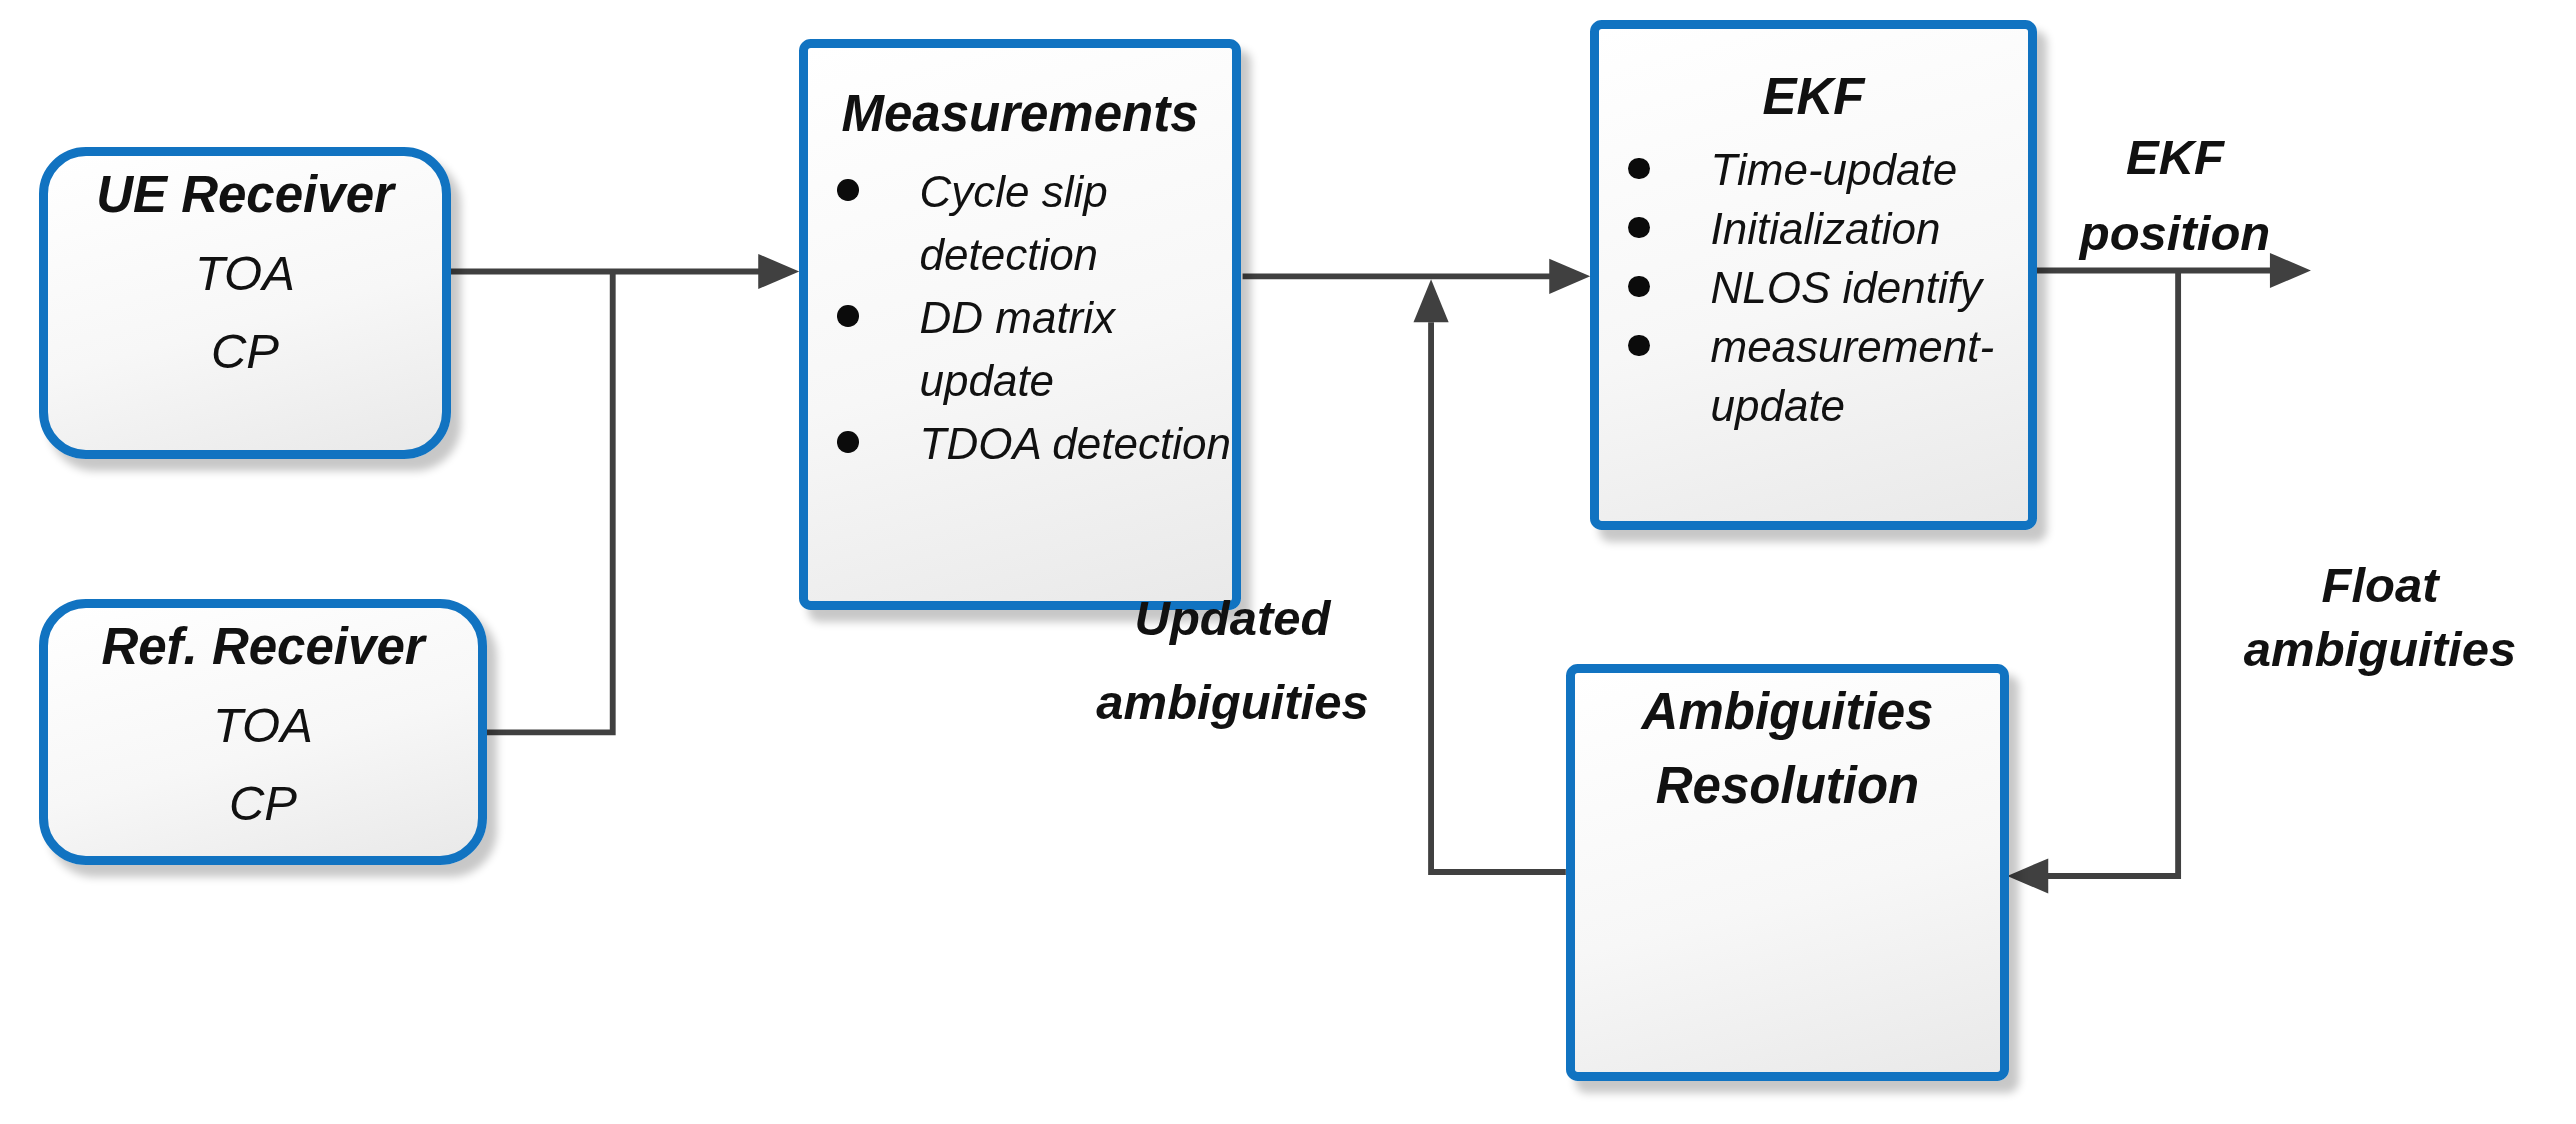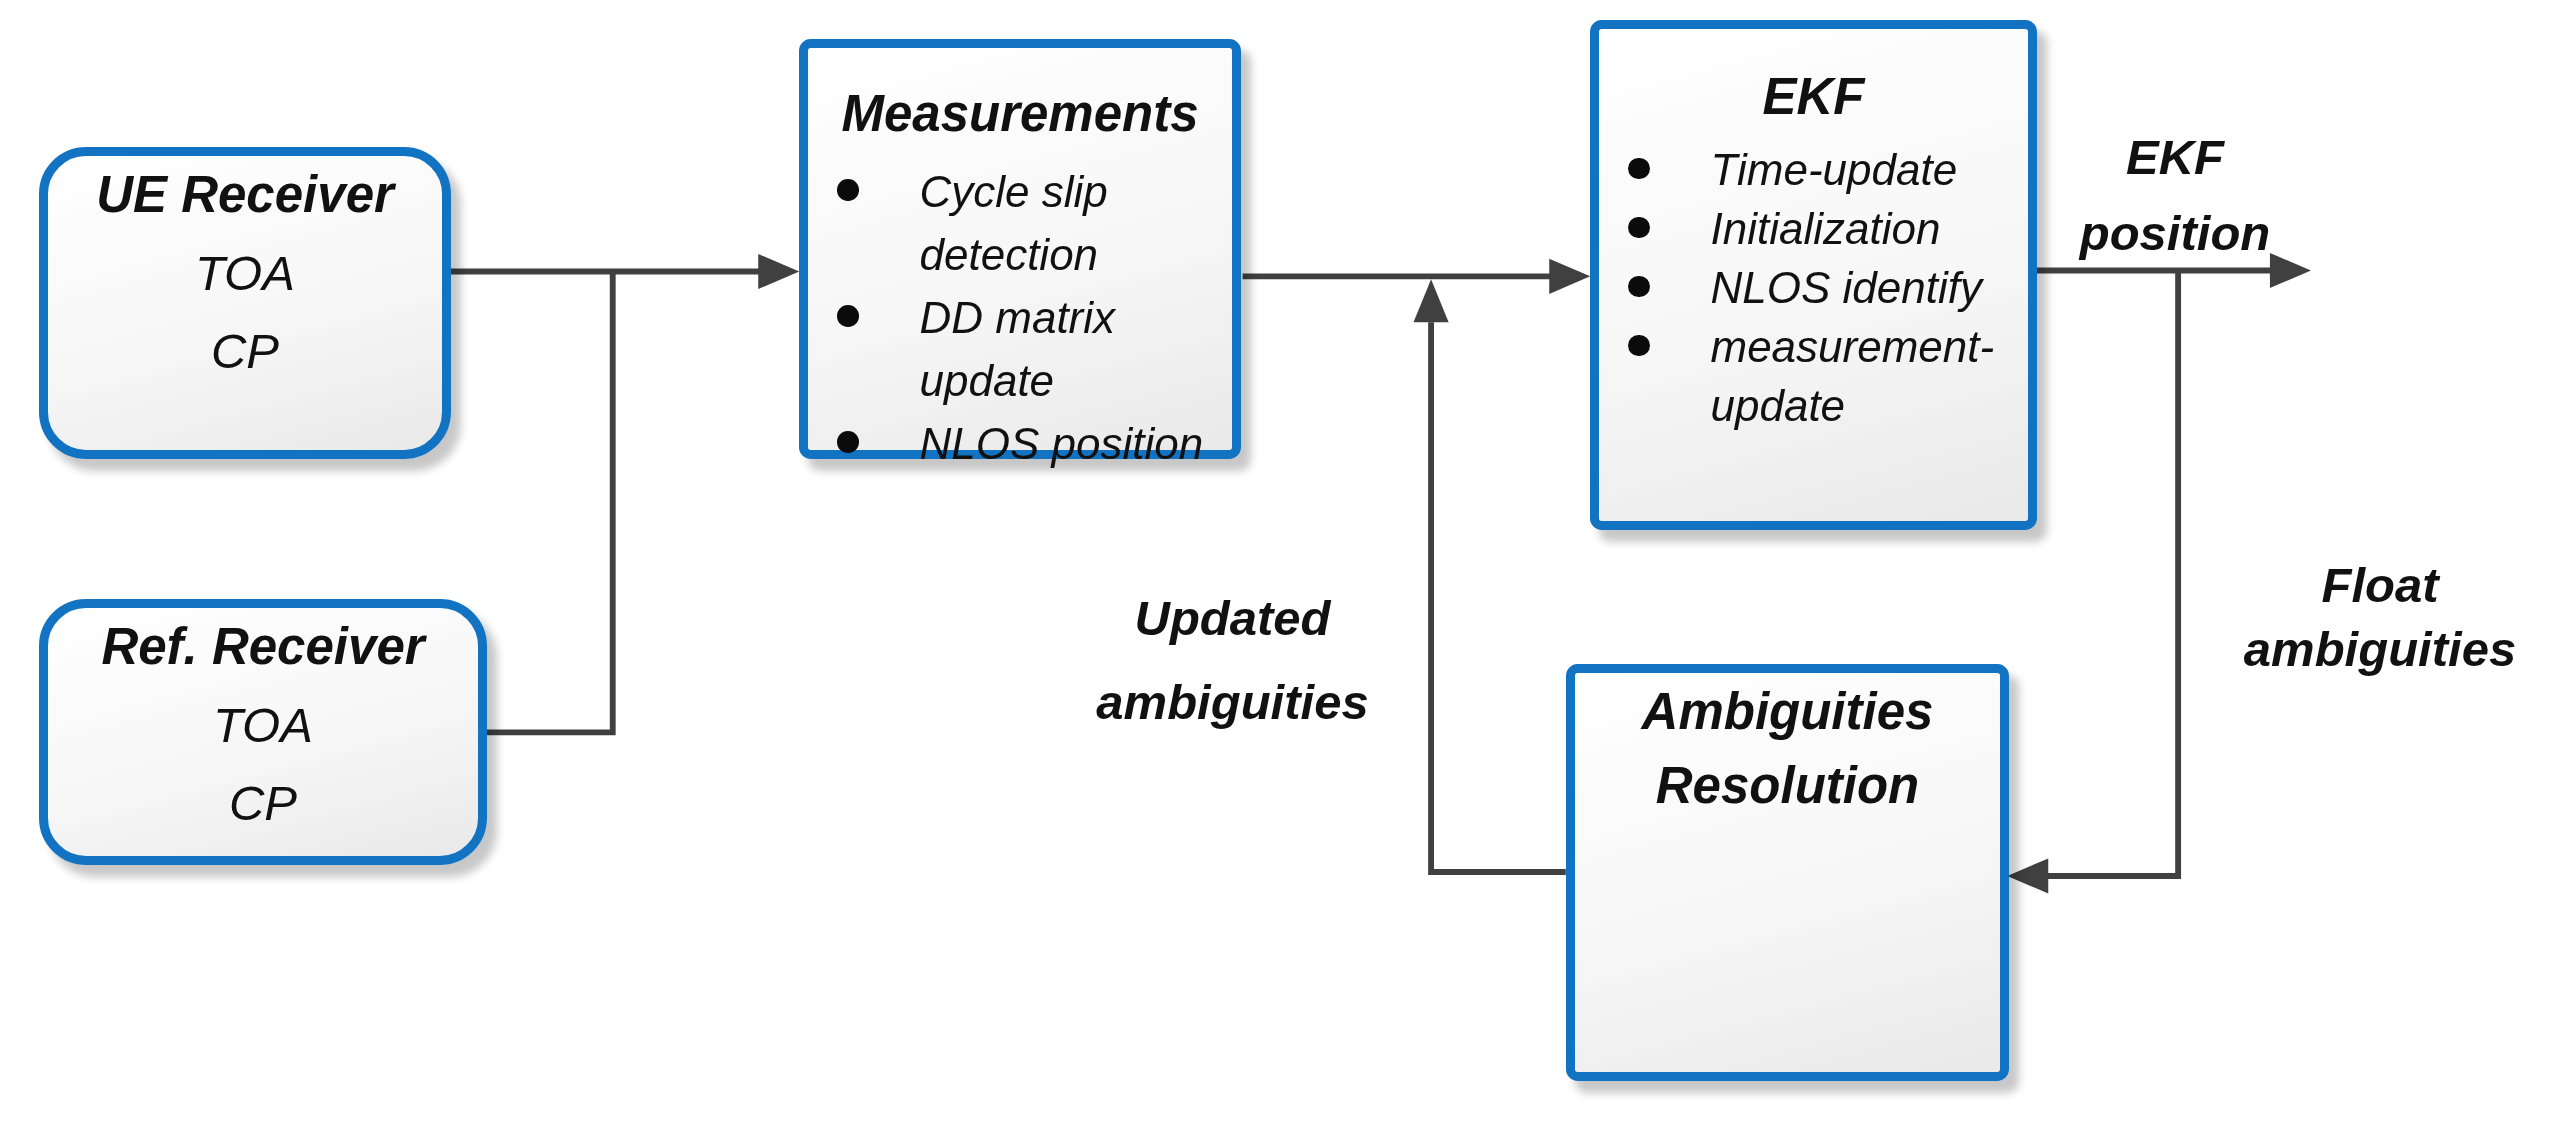--- a/index.html
+++ b/index.html
@@ -63,36 +63,36 @@
     <div class="blines" style="line-height:78px;font-size:49px">TOA
 CP</div>
   </div>
 
   <div class="box soft" style="left:39px;top:599px;width:448px;height:266px">
     <div class="btitle" style="margin-top:0;line-height:78px;font-size:51px">Ref. Receiver</div>
     <div class="blines" style="line-height:78px;font-size:49px">TOA
 CP</div>
   </div>
 
-  <div class="box sharp" style="left:799px;top:39px;width:442px;height:420px">
+  <div class="box sharp" style="left:799px;top:39px;width:442px;height:571px">
     <div class="btitle" style="margin-top:35px;line-height:61px;font-size:51px">Measurements</div>
     <div class="items" style="margin-top:15.6px">
       <div class="row">
         <span class="dot"></span>
         <span class="itext" style="line-height:63px">Cycle slip
 detection</span>
       </div>
       <div class="row">
         <span class="dot"></span>
         <span class="itext" style="line-height:63px">DD matrix
 update</span>
       </div>
       <div class="row">
         <span class="dot"></span>
-        <span class="itext" style="line-height:63px">NLOS position</span>
+        <span class="itext" style="line-height:63px">TDOA detection</span>
       </div>
     </div>
   </div>
 
   <div class="box sharp" style="left:1590px;top:19.5px;width:447px;height:510px">
     <div class="btitle" style="margin-top:37px;line-height:61px;font-size:51px">EKF</div>
     <div class="items" style="margin-top:13.7px">
       <div class="row">
         <span class="dot" style="margin-top:17.6px"></span>
         <span class="itext" style="line-height:59px">Time-update</span>

